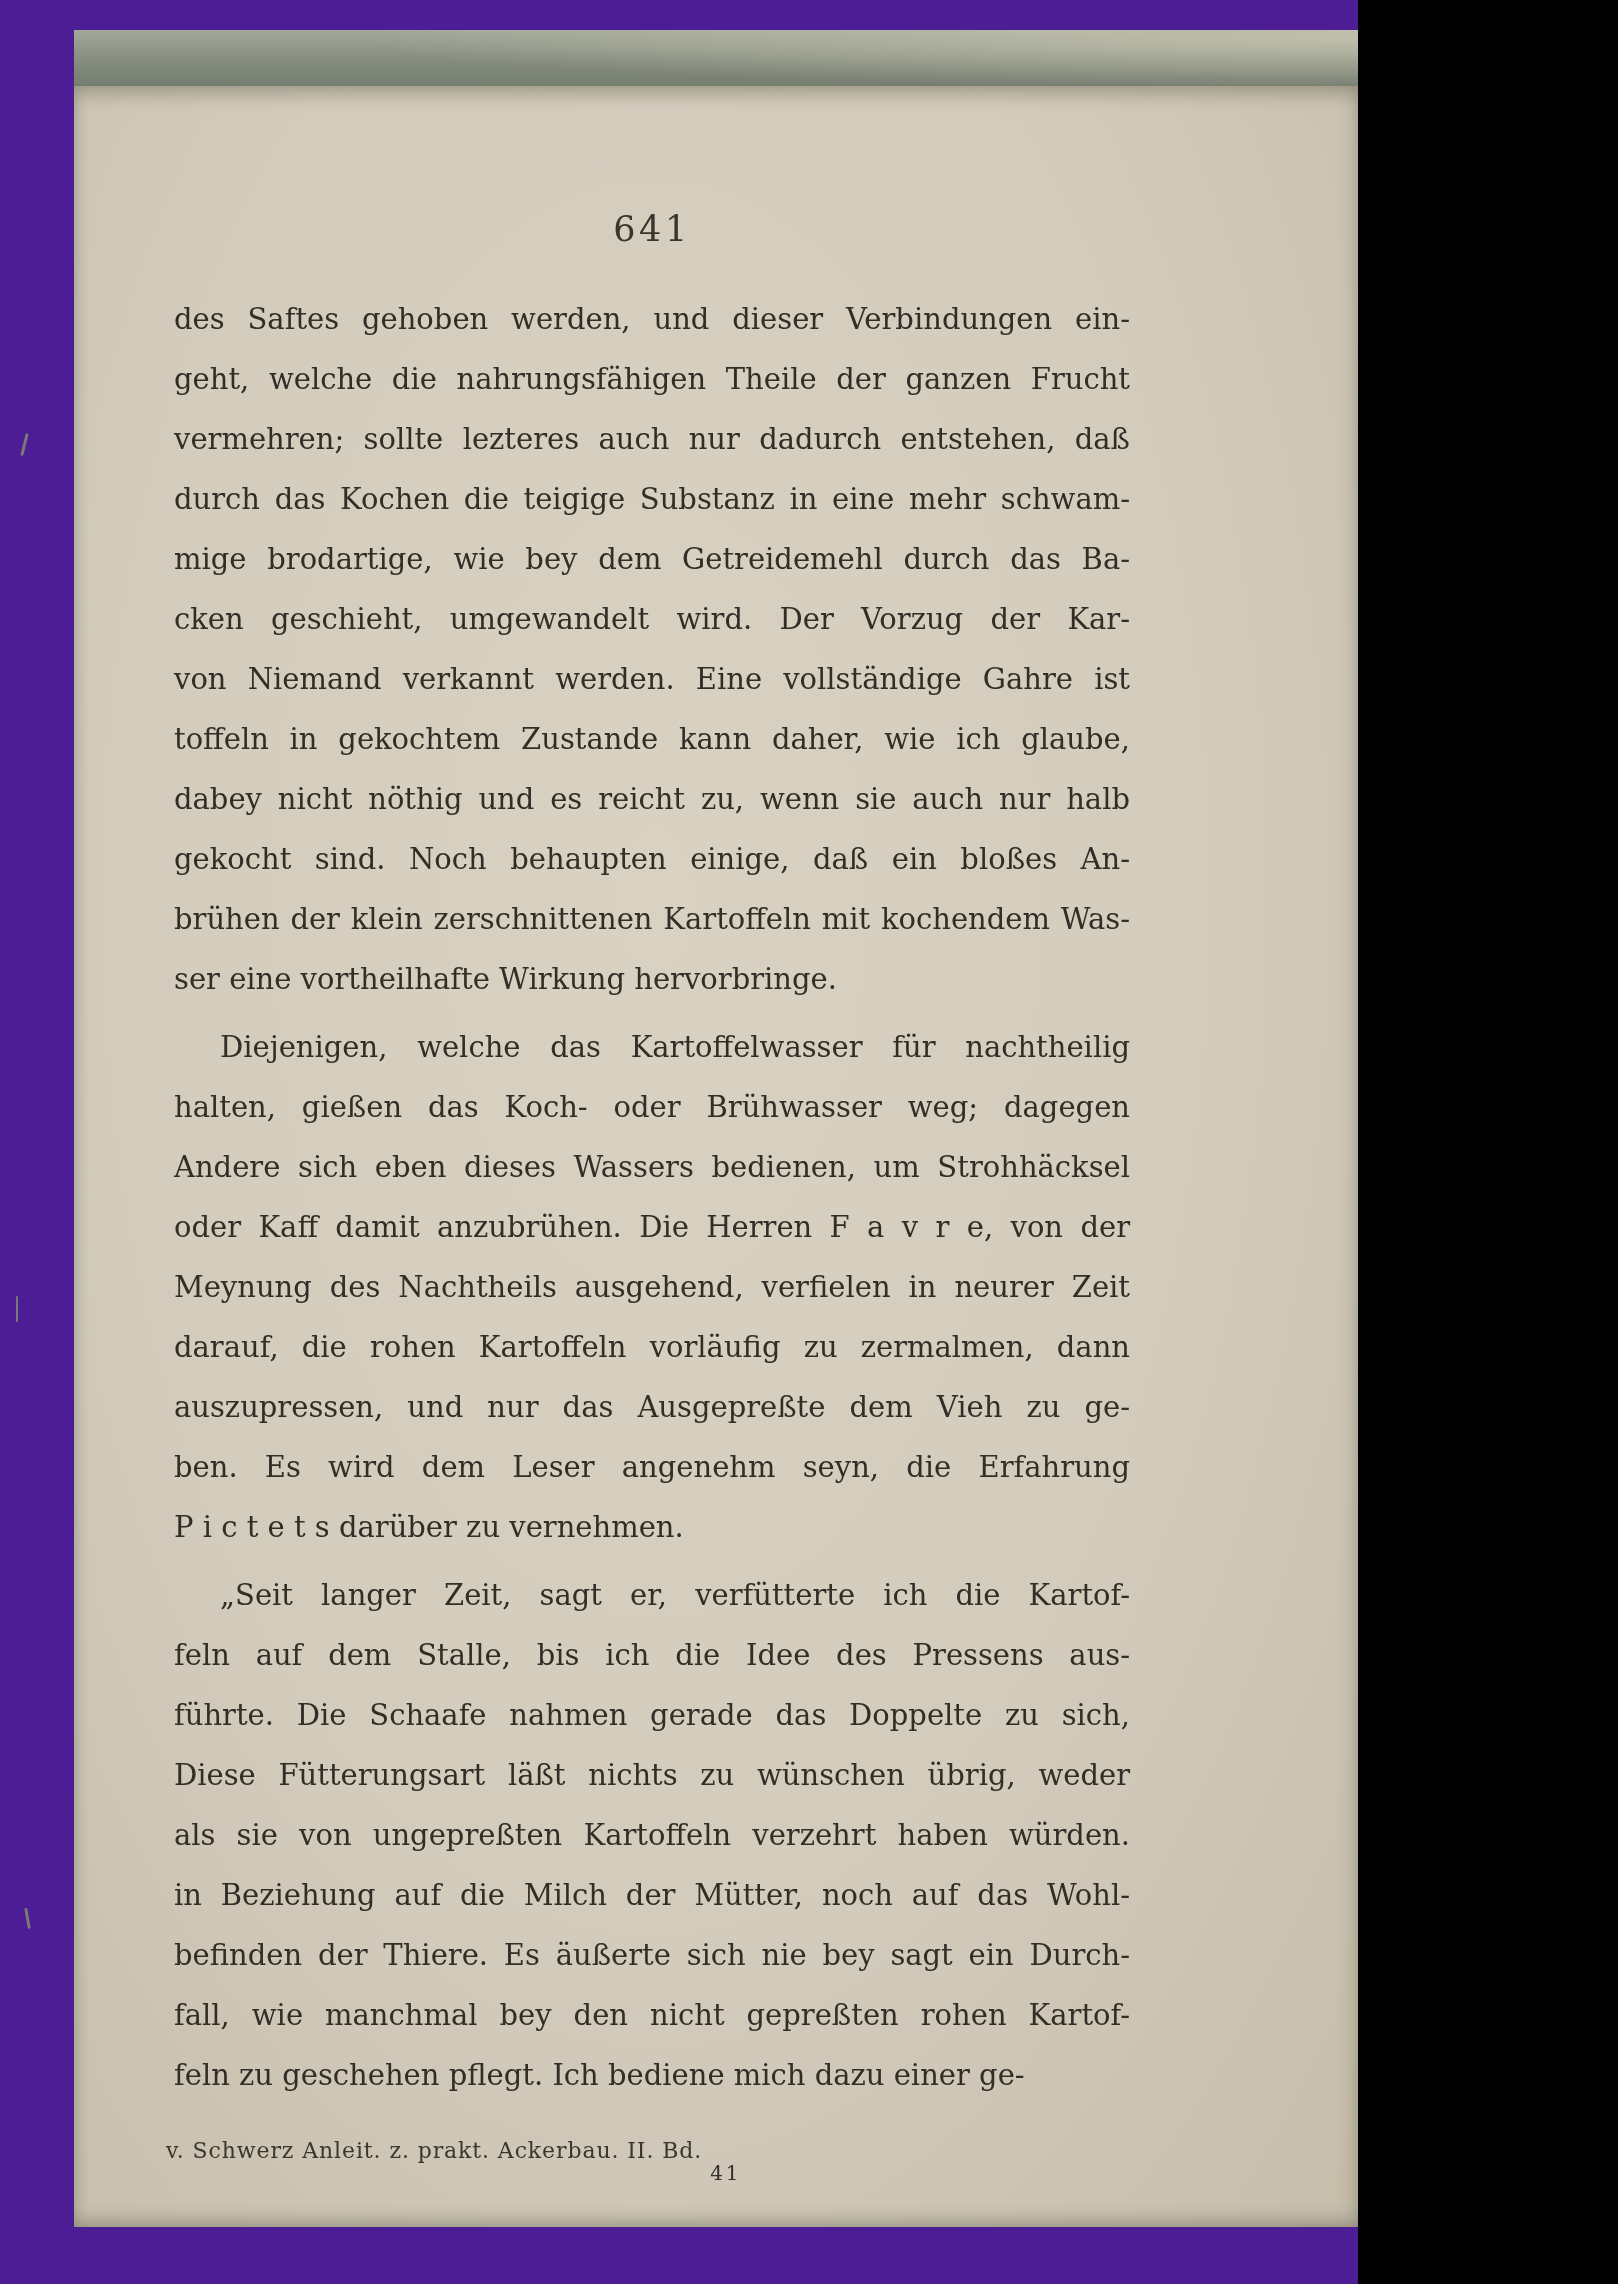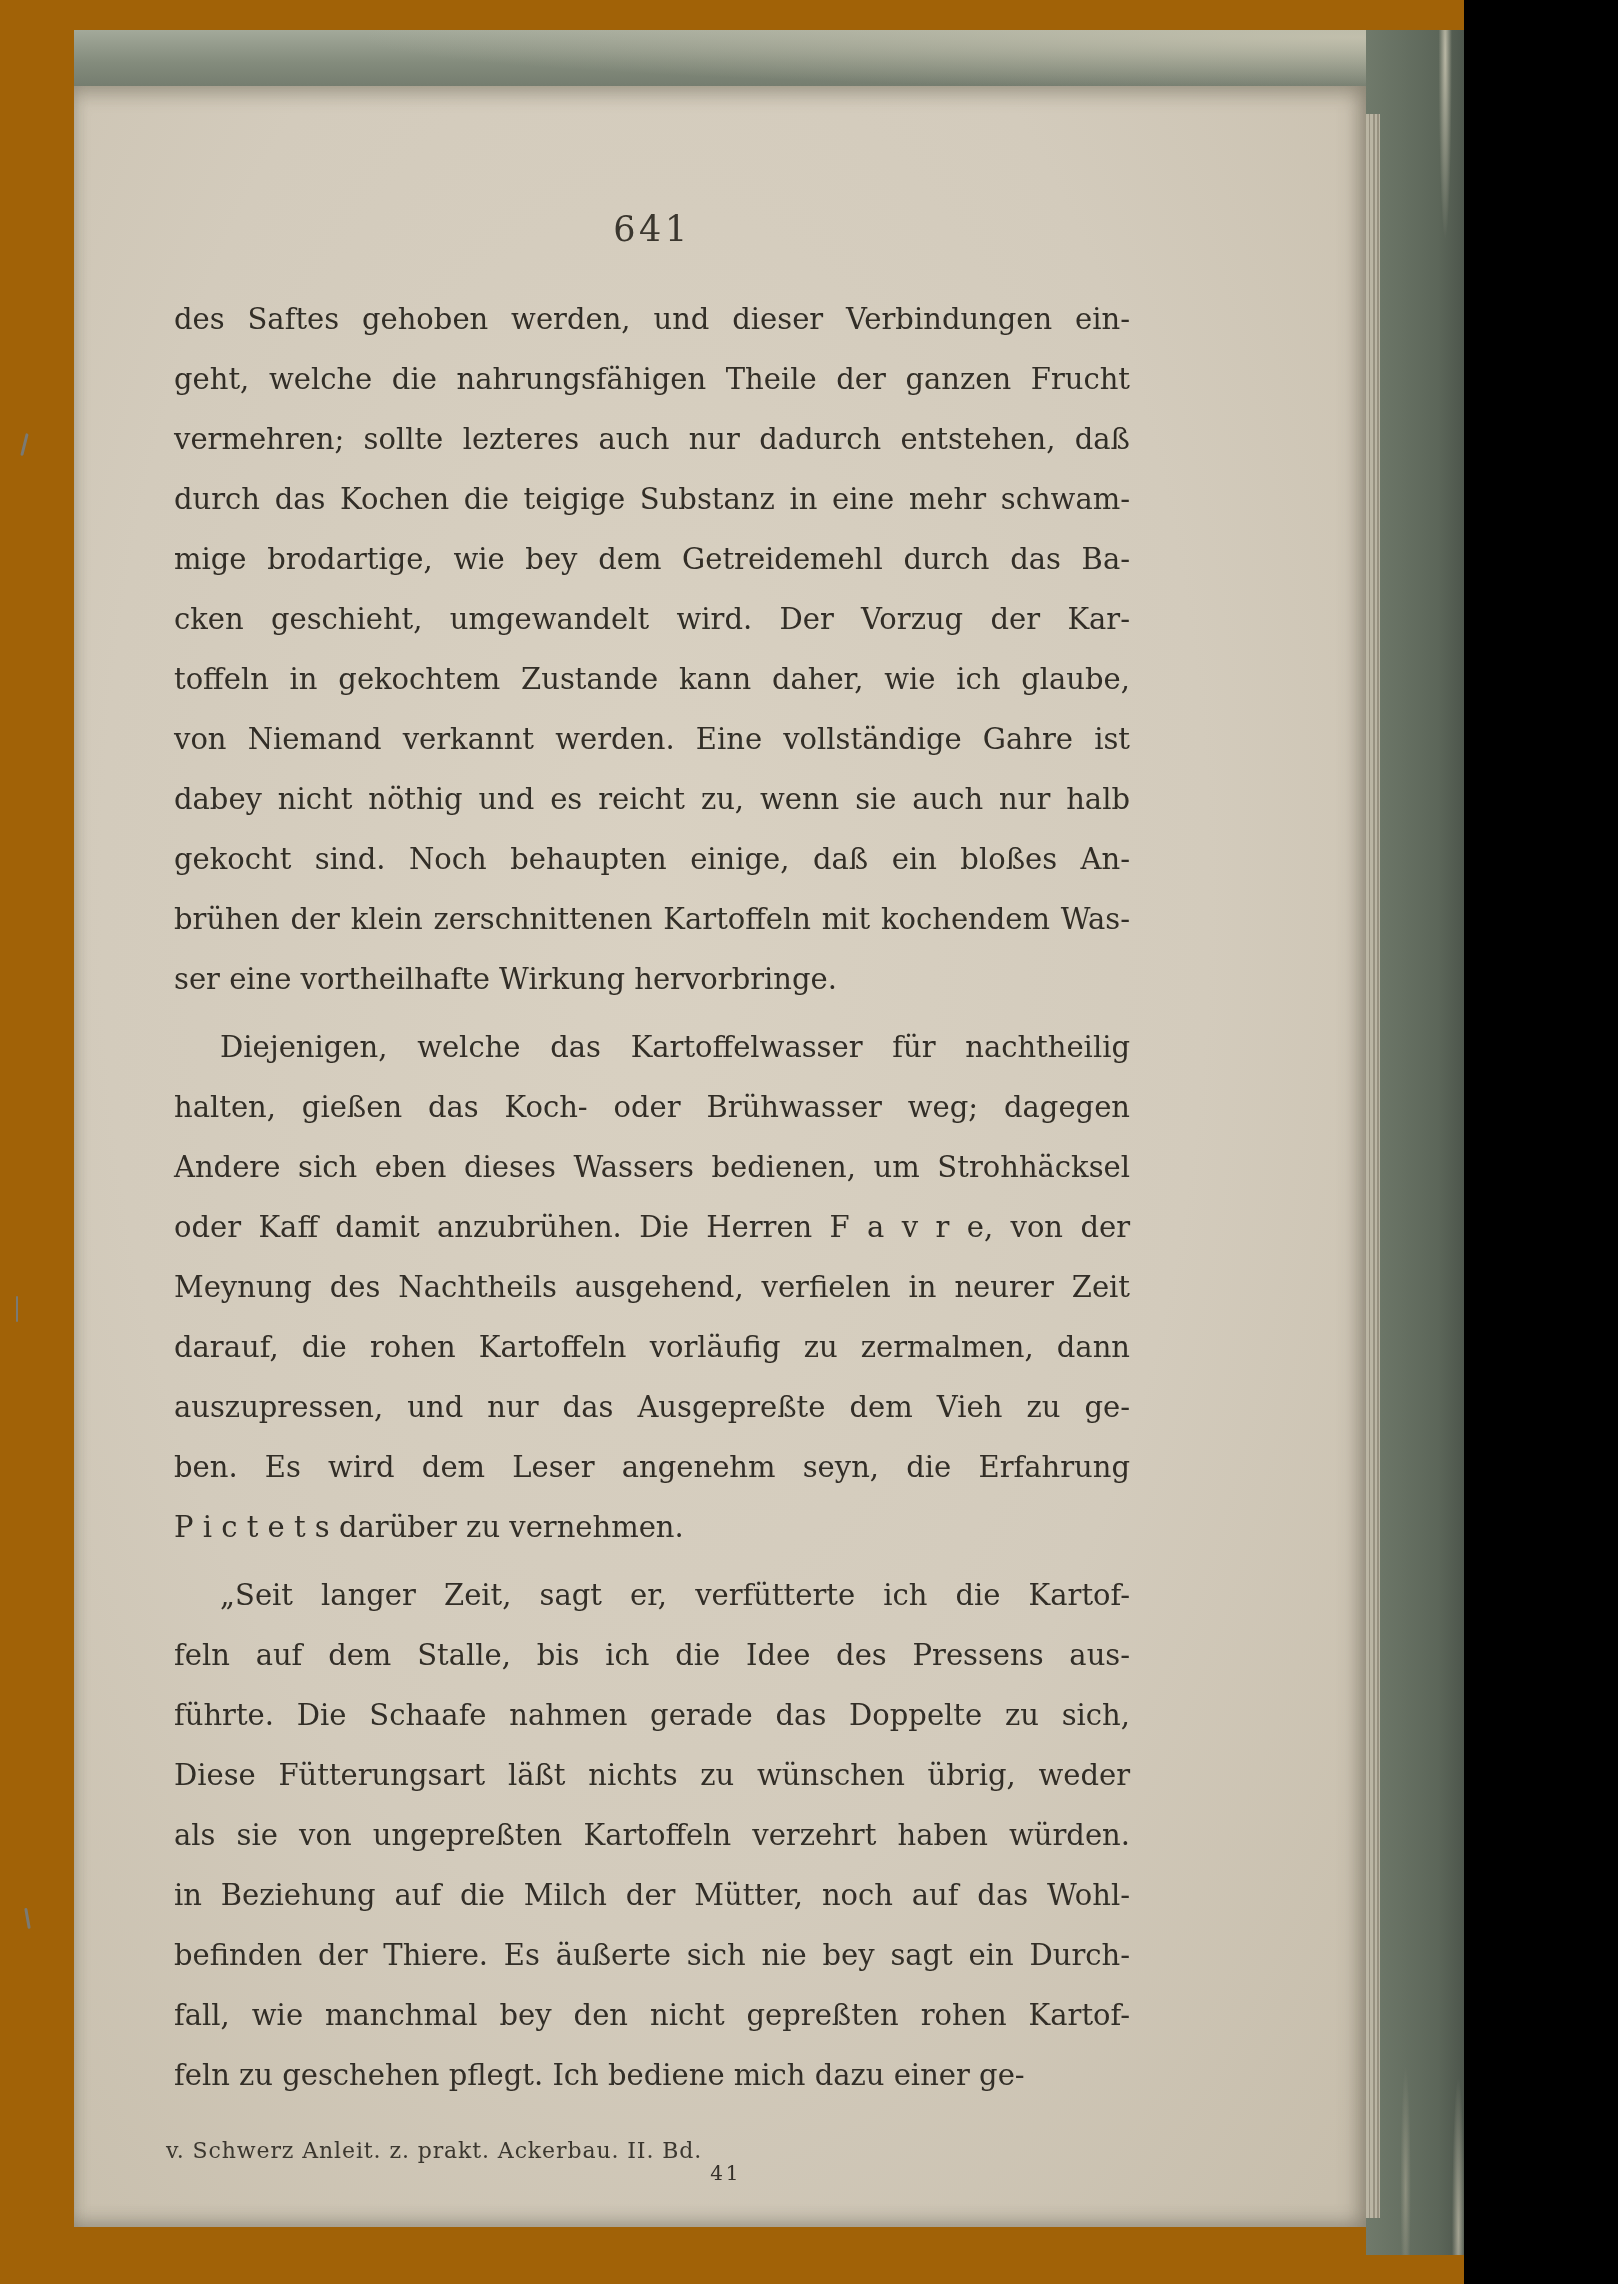--- a/index.html
+++ b/index.html
@@ -1,19 +1,19 @@
 <!DOCTYPE html>
 <html style="font-size:14px"><head>
 <meta charset="utf-8">
 <style>
   html,body{margin:0;padding:0;background:#000;}
   .canvas{
     position:relative;
-    width:1464px;height:2284px;
-    background:#a16207;
+    width:1358px;height:2284px;
+    background:#4c1d95;
     overflow:hidden;
     font-family:"DejaVu Serif", serif;
   }
   
   .cover-top{
     position:absolute;left:74px;top:30px;width:1395px;height:74px;
     background:
       radial-gradient(ellipse at 92% 10%, rgba(205,200,180,.75) 0%, rgba(205,200,180,0) 55%),
       linear-gradient(to bottom,#a3a99a 0%, #838b7c 45%, #6a7265 100%);
   }
@@ -80,22 +80,22 @@
       <div class="pagenum">641</div>
 
       <div>
           <div class="paragraph">
             <div class="line">des Saftes gehoben werden, und dieser Verbindungen ein-</div>
             <div class="line">geht, welche die nahrungsfähigen Theile der ganzen Frucht</div>
             <div class="line">vermehren; sollte lezteres auch nur dadurch entstehen, daß</div>
             <div class="line">durch das Kochen die teigige Substanz in eine mehr schwam-</div>
             <div class="line">mige brodartige, wie bey dem Getreidemehl durch das Ba-</div>
             <div class="line">cken geschieht, umgewandelt wird. Der Vorzug der Kar-</div>
+            <div class="line">von Niemand verkannt werden. Eine vollständige Gahre ist</div>
             <div class="line">toffeln in gekochtem Zustande kann daher, wie ich glaube,</div>
-            <div class="line">von Niemand verkannt werden. Eine vollständige Gahre ist</div>
             <div class="line">dabey nicht nöthig und es reicht zu, wenn sie auch nur halb</div>
             <div class="line">gekocht sind. Noch behaupten einige, daß ein bloßes An-</div>
             <div class="line">brühen der klein zerschnittenen Kartoffeln mit kochendem Was-</div>
             <div class="line last">ser eine vortheilhafte Wirkung hervorbringe.</div>
           </div>
           <div class="paragraph">
             <div class="line indent">Diejenigen, welche das Kartoffelwasser für nachtheilig</div>
             <div class="line">halten, gießen das Koch- oder Brühwasser weg; dagegen</div>
             <div class="line">Andere sich eben dieses Wassers bedienen, um Strohhäcksel</div>
             <div class="line">oder Kaff damit anzubrühen. Die Herren F a v r e, von der</div>

